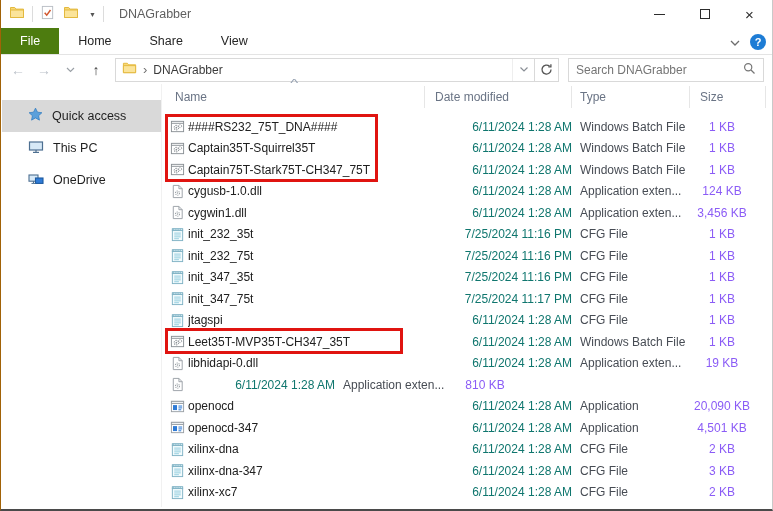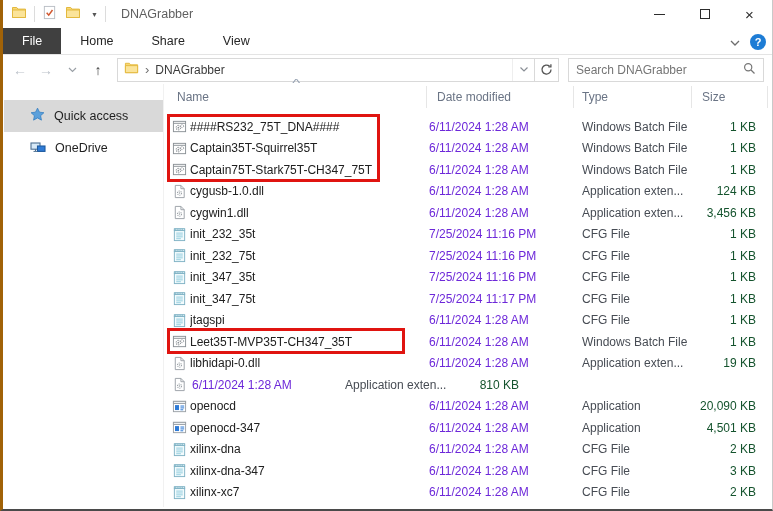--- a/index.html
+++ b/index.html
@@ -3,38 +3,38 @@
 <meta charset="utf-8">
 <style>
   * { box-sizing: border-box; margin: 0; padding: 0; }
   html,body { width:773px; height:511px; }
   body {
     font-family: "Liberation Sans", sans-serif;
     background:#fff; color:#202020; overflow:hidden; position:relative;
   }
   .window {
     position:absolute; inset:0; background:#fff;
-    border-left:3px solid #a16207; border-right:1px solid #c9c9c9;
+    border-left:1px solid #a16207; border-right:1px solid #c9c9c9;
     border-bottom:2px solid #4a4a4a;
   }
   
   .titlebar { height:28px; display:flex; align-items:center; padding-left:8px; }
   .titlebar .sep { width:1px; height:16px; background:#dcdcdc; margin:0 7px; }
   .qat { display:flex; align-items:center; gap:8px; }
   .qat-drop { font-size:7px; color:#555; margin-left:2px; }
   .win-title { color:#5f5f5f; font-size:12.5px; margin-left:8px; }
   .caption-btns { margin-left:auto; display:flex; height:28px; }
   .cap-btn { width:45px; display:flex; align-items:center; justify-content:center; }
   .min-glyph { width:11px; height:1px; background:#2c2c2c; display:block; }
   .max-glyph { width:10px; height:10px; border:1px solid #2c2c2c; display:block; }
   .close-glyph { font-size:15px; color:#2c2c2c; line-height:1; }
   
   .tabstrip { height:27px; display:flex; align-items:stretch; border-bottom:1px solid #e4e4e4; position:relative; }
   .tab { padding:0 19px; font-size:12.5px; display:flex; align-items:center; color:#262626; }
-  .tab.active { background:#404040; color:#fff; }
+  .tab.active { background:#4d7c0f; color:#fff; }
   .tabstrip-right { position:absolute; right:6px; top:0; height:27px; display:flex; align-items:center; gap:9px; }
   .help-circle { width:16px; height:16px; border-radius:50%; background:#1d7cd5; color:#fff;
                  font-size:11px; font-weight:bold; display:flex; align-items:center; justify-content:center; }
   
   .navbar { height:29px; display:flex; align-items:center; padding:0 8px 0 4px; }
   .nav-btn { width:26px; display:flex; align-items:center; justify-content:center; font-size:14px; }
   .nav-back,.nav-fwd { color:#bcc2ca; }
   .nav-up { color:#3f3f3f; }
   .addressbox { flex:1; height:24px; border:1px solid #d9d9d9; display:flex; align-items:center;
                 padding-left:6px; margin-left:6px; }
@@ -60,23 +60,23 @@
   .h-name { flex:0 0 263px; padding-left:13px; position:relative; }
   .h-date { flex:0 0 147px; padding-left:10px; }
   .h-type { flex:0 0 118px; padding-left:8px; }
   .h-size { flex:0 0 76px;  padding-left:10px; }
   .sort-caret { position:absolute; left:130px; top:-8px; color:#98a3b3; font-size:10px; transform:scaleX(1.7); }
   
   .rows { position:absolute; top:32px; left:0; right:0; }
   .row { display:flex; height:21.5px; align-items:center; padding-left:8px; font-size:12px; }
   .ficon { flex:0 0 18px; display:flex; align-items:center; }
   .fname { flex:0 0 237px; color:#202020; white-space:nowrap; overflow:hidden; }
-  .fdate { flex:0 0 147px; color:#6d28d9; padding-left:2px; }
+  .fdate { flex:0 0 147px; color:#0f766e; padding-left:2px;text-align:right; }
   .ftype { flex:0 0 118px; color:#474c54; padding-left:8px; }
-  .fsize { flex:0 0 76px;  color:#14532d; text-align:right; padding-right:12px; }
+  .fsize { flex:0 0 76px;  color:#8b5cf6; text-align:center; padding-right:12px; }
   .ficon svg { display:none; }
   .row[data-icon="batch"] .i-batch { display:block; }
   .row[data-icon="dll"]   .i-dll   { display:block; }
   .row[data-icon="cfg"]   .i-cfg   { display:block; }
   .row[data-icon="app"]   .i-app   { display:block; }
   
   .annotation-box { position:absolute; border:3px solid #e01410; pointer-events:none; }
   .anno-1 { left:164px; top:114px; width:213px; height:68px; }
   .anno-2 { left:164px; top:328px; width:238px; height:26px; }
 </style>
@@ -190,20 +190,30 @@
         <span>
           <svg width="15" height="15" viewBox="0 0 16 16">
               <path d="M8 1.2l2.1 4.3 4.7.6-3.5 3.2.9 4.7L8 11.6l-4.2 2.4.9-4.7L1.2 6.1l4.7-.6z" fill="#5ba0db" stroke="#2f7bc0" stroke-width="0.8"></path>
             </svg>
         </span>
         <span>Quick access</span>
       </div>
       <div class="sidebar-item">
         <span>
           <svg width="16" height="16" viewBox="0 0 16 16">
+              <rect x="1.5" y="3" width="13" height="8" fill="#d7e9f7" stroke="#4d6f91" stroke-width="1.2"></rect>
+              <line x1="8" y1="11" x2="8" y2="13" stroke="#4d6f91" stroke-width="1.2"></line>
+              <line x1="5" y1="13.4" x2="11" y2="13.4" stroke="#4d6f91" stroke-width="1.2"></line>
+            </svg>
+        </span>
+        <span>This PC</span>
+      </div>
+      <div class="sidebar-item">
+        <span>
+          <svg width="16" height="16" viewBox="0 0 16 16">
               <rect x="1" y="4" width="9" height="6.2" fill="#d7e9f7" stroke="#4d6f91" stroke-width="1.1"></rect>
               <rect x="7.5" y="7" width="7.5" height="5.4" fill="#2f7bd6" stroke="#1d5a9e" stroke-width="1.1"></rect>
               <line x1="5.5" y1="10.2" x2="5.5" y2="12" stroke="#4d6f91"></line>
               <line x1="3.5" y1="12.4" x2="7.5" y2="12.4" stroke="#4d6f91"></line>
             </svg>
         </span>
         <span>OneDrive</span>
       </div>
     </div>
 

